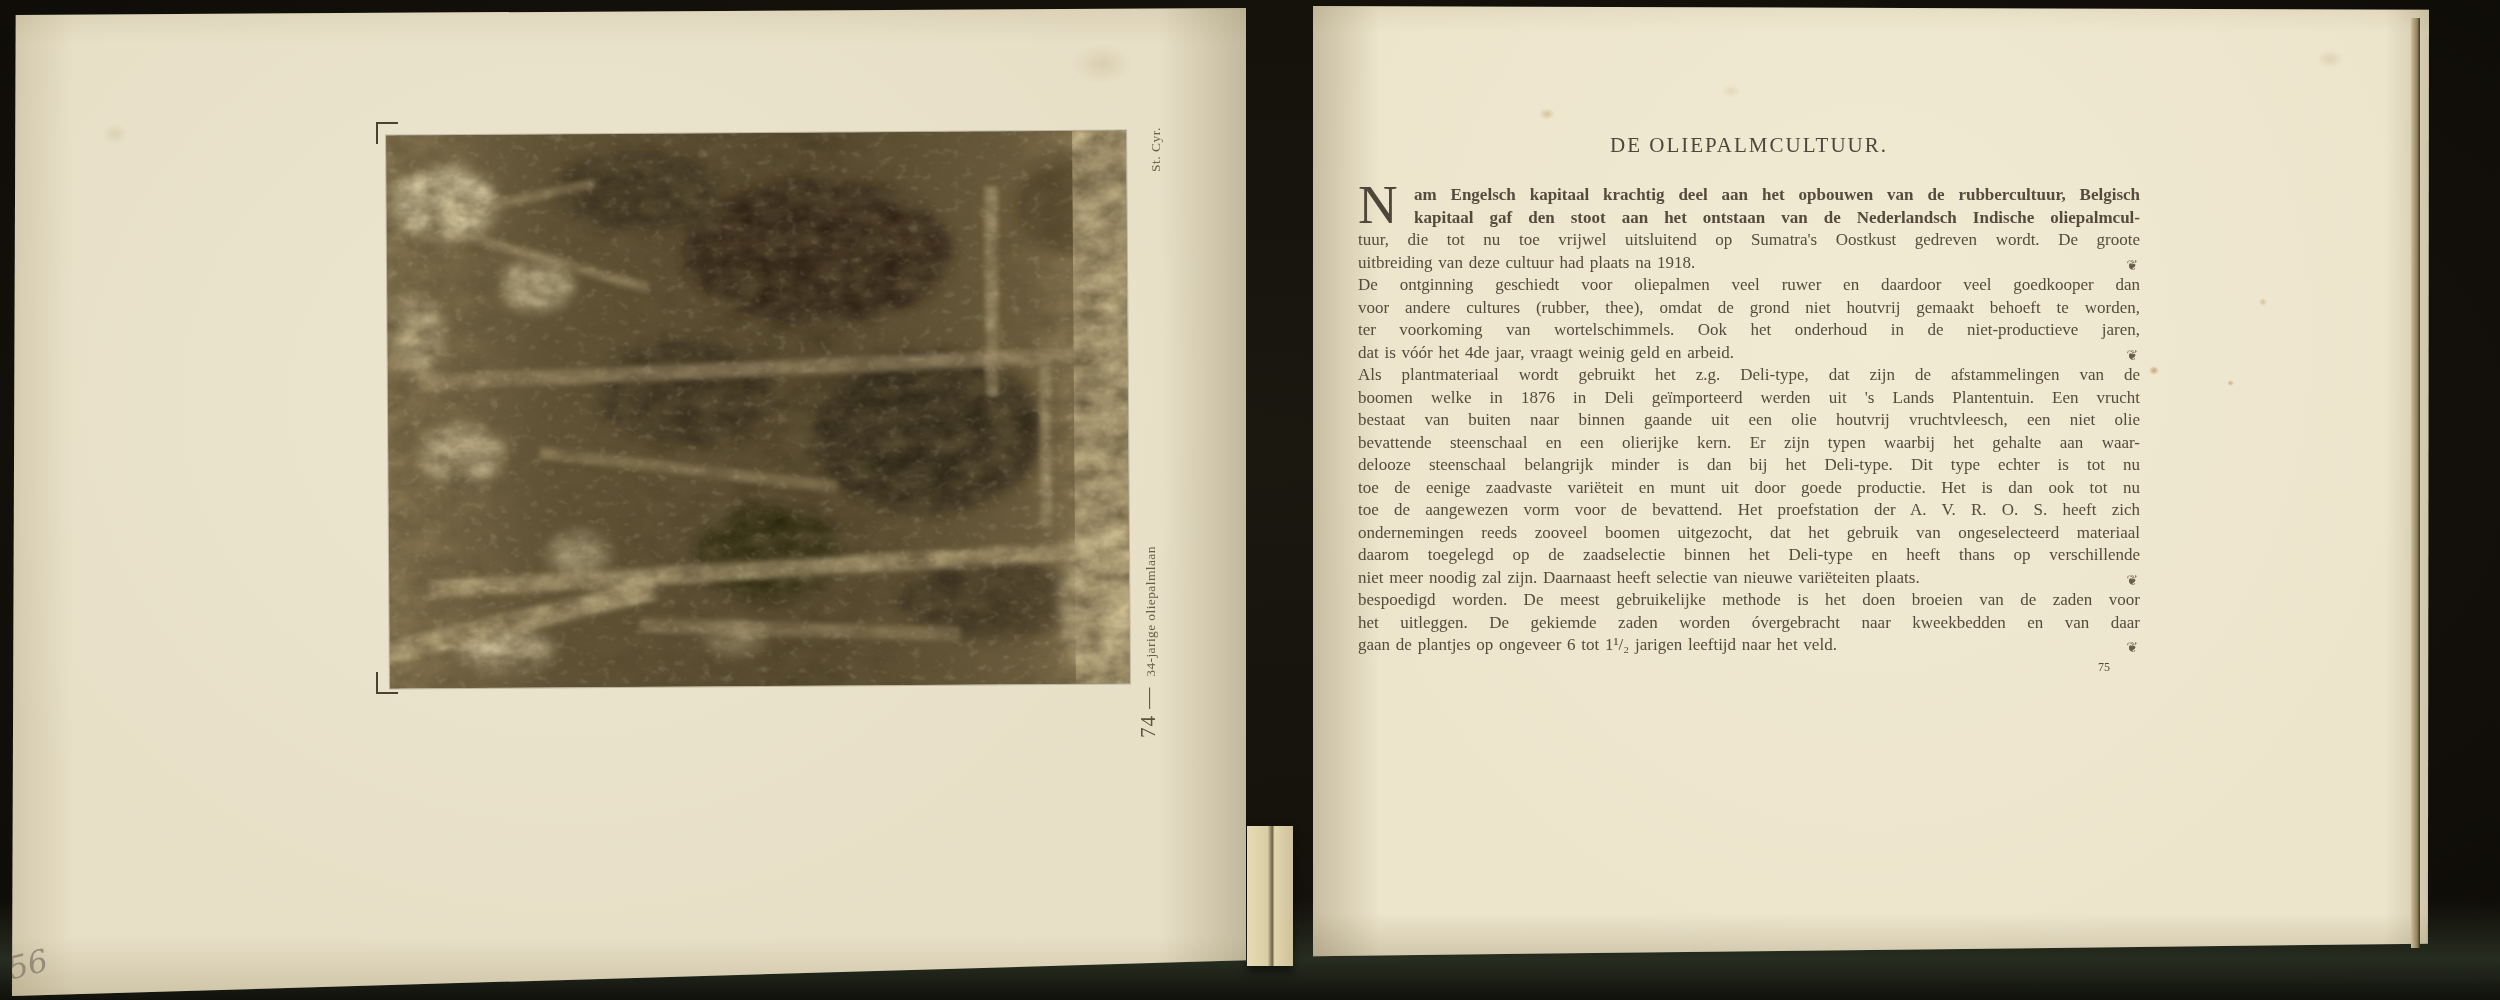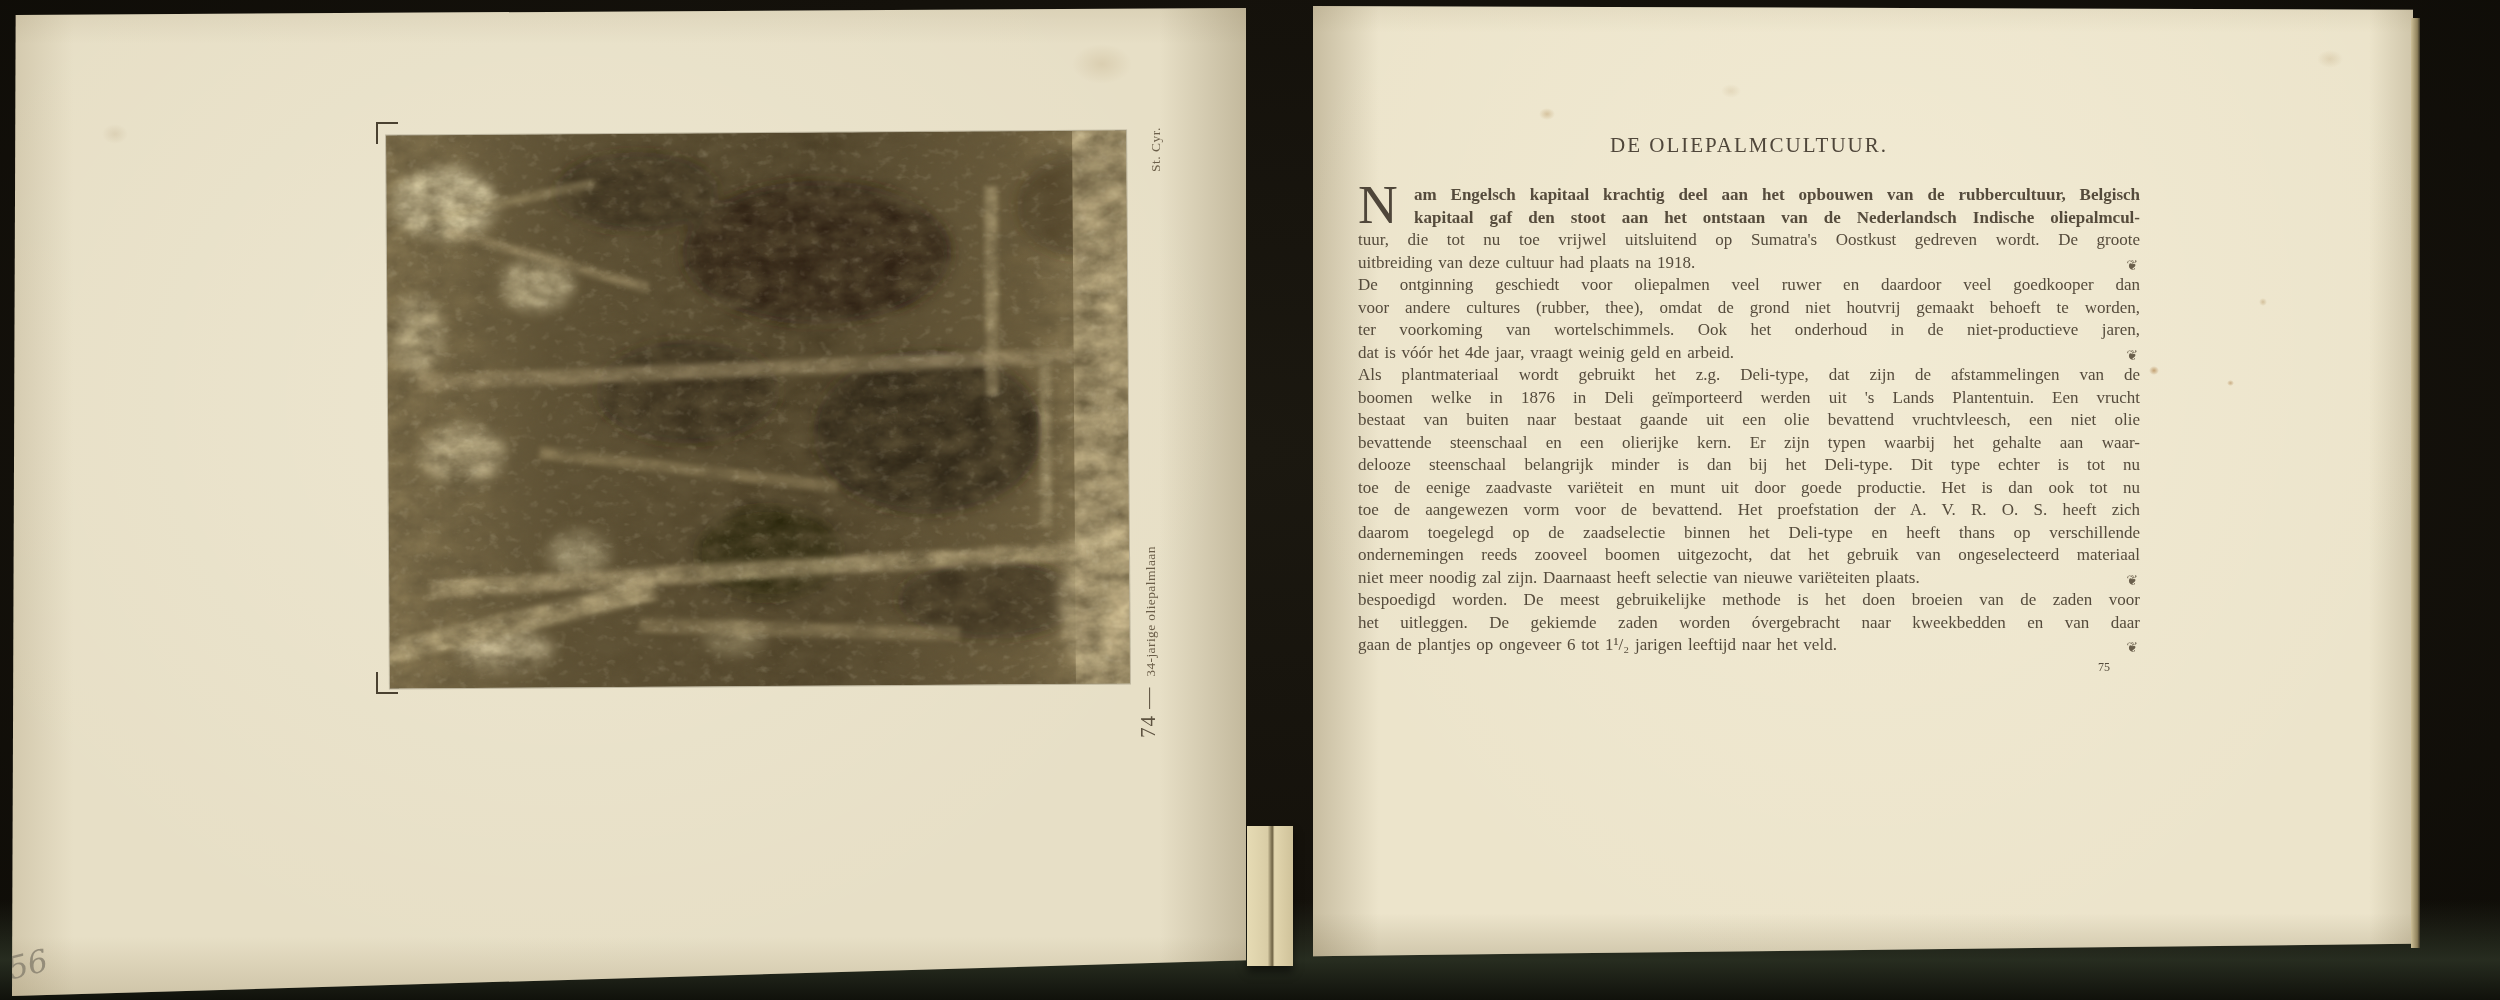--- a/index.html
+++ b/index.html
@@ -17,21 +17,21 @@
       linear-gradient(90deg, rgba(120,100,60,.18) 0%, rgba(0,0,0,0) 5%, rgba(0,0,0,0) 93%, rgba(110,95,60,.30) 100%),
       linear-gradient(180deg, rgba(120,100,60,.12) 0%, rgba(0,0,0,0) 4%, rgba(0,0,0,0) 94%, rgba(120,100,60,.22) 100%),
       #e7dfc6;}
   
   #right-page{left:1313px;top:4px;width:1100px;height:957px;
     clip-path:polygon(0 0.2%, 100% 0.6%, 99.9% 98.2%, 0 99.5%);
     background:
       radial-gradient(ellipse at 50% 35%, rgba(255,250,232,.30) 0%, rgba(0,0,0,0) 75%),
       linear-gradient(90deg, rgba(115,98,62,.30) 0%, rgba(0,0,0,0) 6%, rgba(0,0,0,0) 96%, rgba(120,105,70,.25) 100%),
       linear-gradient(180deg, rgba(120,100,60,.10) 0%, rgba(0,0,0,0) 3%, rgba(0,0,0,0) 95%, rgba(115,100,65,.25) 100%),
-      #ece4cb;}
+      #ece4cb; padding-left: 16px;}
   #fore-edge{position:absolute;left:2411px;top:18px;width:9px;height:930px;
     background:linear-gradient(90deg,#cdbf97,#8f815c 70%,#3a3424);}
   
   #gutter{position:absolute;left:1238px;top:0;width:80px;height:985px;
     background:linear-gradient(90deg,
       #4f4529 0%, #7c6e4b 10%, #97876030%, #9c8c64 30%, #a2926a 46%,
       #8a7b56 56%, #b5a57c 68%, #d7caa2 84%, #e4d8b0 93%, #c9bc93 100%);}
   #gutter-pages{position:absolute;left:1247px;top:826px;width:46px;height:140px;
     background:linear-gradient(90deg,#e6dbb4 0%,#d9cda6 45%,#6d6142 55%,#e2d6ae 60%,#cfc29a 100%);
     box-shadow:0 6px 8px rgba(0,0,0,.5);}
@@ -182,27 +182,27 @@
           <div class="line">ter voorkoming van wortelschimmels. Ook het onderhoud in de niet-productieve jaren,</div>
           <div class="line last">
             <span>dat is vóór het 4de jaar, vraagt weinig geld en arbeid.</span>
             <span class="orn">❦</span>
           </div>
         </div>
 
         <div class="para">
           <div class="line">Als plantmateriaal wordt gebruikt het z.g. Deli-type, dat zijn de afstammelingen van de</div>
           <div class="line">boomen welke in 1876 in Deli geïmporteerd werden uit 's Lands Plantentuin. Een vrucht</div>
-          <div class="line">bestaat van buiten naar bestaat gaande uit een olie bevattend vruchtvleesch, een niet olie</div>
+          <div class="line">bestaat van buiten naar binnen gaande uit een olie houtvrij vruchtvleesch, een niet olie</div>
           <div class="line">bevattende steenschaal en een olierijke kern. Er zijn typen waarbij het gehalte aan waar-</div>
           <div class="line">delooze steenschaal belangrijk minder is dan bij het Deli-type.  Dit type echter is tot nu</div>
           <div class="line">toe de eenige zaadvaste variëteit en munt uit door goede productie. Het is dan ook tot nu</div>
           <div class="line">toe de aangewezen vorm voor de bevattend. Het proefstation der A. V. R. O. S. heeft zich</div>
+          <div class="line">ondernemingen reeds zooveel boomen uitgezocht, dat het gebruik van ongeselecteerd materiaal</div>
           <div class="line">daarom toegelegd op de zaadselectie binnen het Deli-type en heeft thans op verschillende</div>
-          <div class="line">ondernemingen reeds zooveel boomen uitgezocht, dat het gebruik van ongeselecteerd materiaal</div>
           <div class="line last">
             <span>niet meer noodig zal zijn. Daarnaast heeft selectie van nieuwe variëteiten plaats.</span>
             <span class="orn">❦</span>
           </div>
         </div>
 
         <div class="para">
           <div class="line">bespoedigd worden. De meest gebruikelijke methode is het doen broeien van de zaden voor</div>
           <div class="line">het uitleggen.  De gekiemde zaden worden óvergebracht naar kweekbedden en van daar</div>
           <div class="line last">

